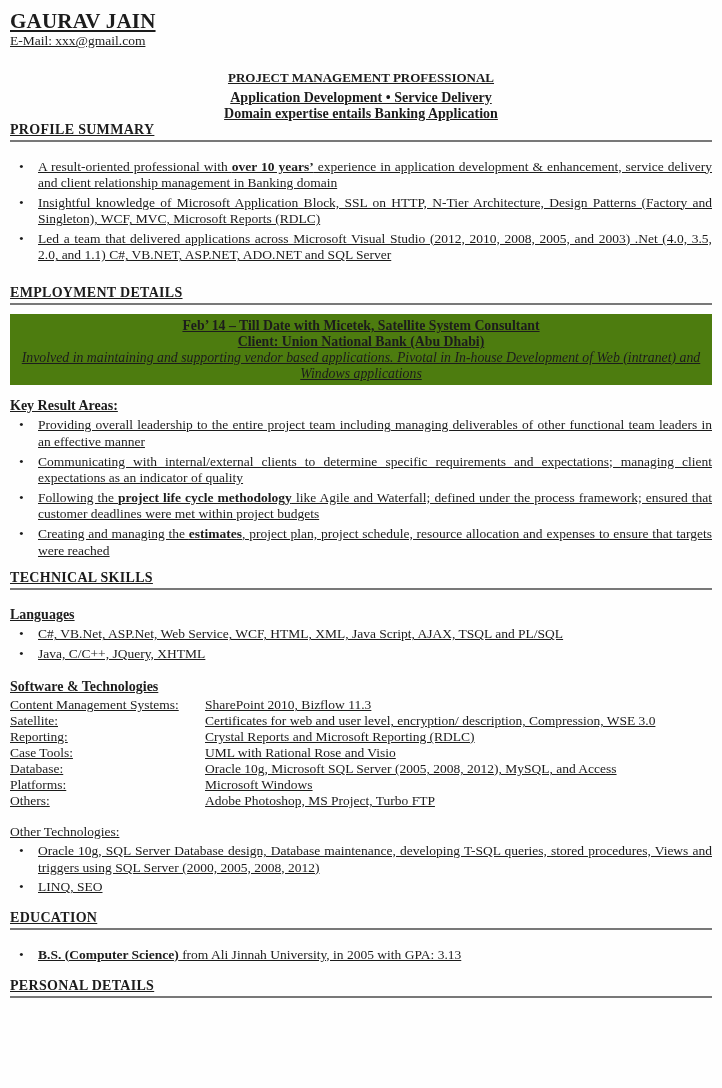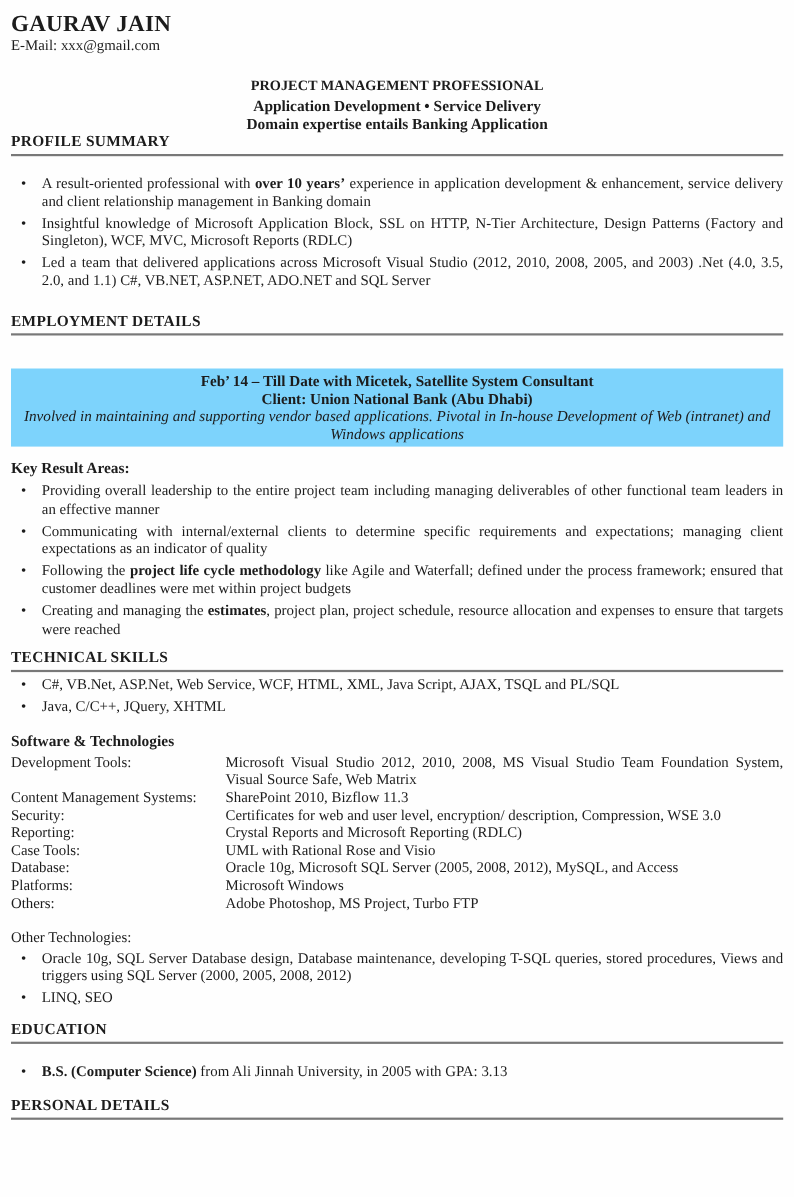--- a/index.html
+++ b/index.html
@@ -5,20 +5,21 @@
   * { margin:0; padding:0; box-sizing:border-box; }
   html,body { background:#ffffff; }
   .page {
     width:722px; height:1088px;
     background:#fefefe;
     color:#1c1c1c;
     font-family:"Liberation Serif","DejaVu Serif",serif;
     font-size:13.5px;
     padding:9px 10px 10px 10px;
     overflow:hidden;
+    text-decoration:underline;
   }
   .b { font-weight:bold; }
 
   
   .person-name { font-size:21px; font-weight:bold; letter-spacing:0.2px; line-height:24px; }
   .contact-line { font-size:13.5px; line-height:15.5px; }
 
   
   .title-block { text-align:center; margin-top:17px; }
   .resume-title { font-size:13px; font-weight:bold; line-height:24px; }
@@ -39,23 +40,23 @@
   ul.bullets { list-style:none; margin-top:17px; }
   ul.bullets.tight { margin-top:3px; }
   ul.bullets li {
     position:relative; padding-left:28px; text-align:justify;
     line-height:16.8px; margin-bottom:2.5px;
   }
   ul.bullets li::before { content:"\2022"; position:absolute; left:9px; }
 
   
   .job-box {
-    background:#7dd3fc; text-align:center;
+    background:#4d7c0f; text-align:center;
     font-size:13.8px; line-height:15.8px;
-    padding:4px 6px; margin-top:30px;
+    padding:4px 6px; margin-top:9px;
   }
   .job-line-bold { font-weight:bold; }
   .job-line-italic { font-style:italic; }
 
   .sub-heading-bold { font-weight:bold; font-size:14px; line-height:16px; }
   .sub-heading-plain { font-size:13.5px; line-height:16px; }
   .mt-keyresult { margin-top:13px; }
   .mt-languages { margin-top:17px; }
   .mt-software  { margin-top:17px; }
   .mt-othertech { margin-top:15px; }
@@ -103,36 +104,33 @@
     <ul class="bullets tight">
         <li><span>Providing overall leadership to the entire project team including managing deliverables of other functional team leaders in an effective manner</span></li>
         <li><span>Communicating with internal/external clients to determine specific requirements and expectations; managing client expectations as an indicator of quality</span></li>
         <li><span>Following the </span><span class="b">project life cycle methodology</span><span> like Agile and Waterfall; defined under the process framework; ensured that customer deadlines were met within project budgets</span></li>
         <li><span>Creating and managing the </span><span class="b">estimates</span><span>, project plan, project schedule, resource allocation and expenses to ensure that targets were reached</span></li>
       </ul>
   </div>
 
   <div>
     <div class="section-heading mt-technical">TECHNICAL SKILLS</div>
+    <div class="sub-heading-bold mt-languages">Languages</div>
     <ul class="bullets tight">
         <li><span>C#, VB.Net, ASP.Net, Web Service, WCF, HTML, XML, Java Script, AJAX, TSQL and PL/SQL</span></li>
         <li><span>Java, C/C++, JQuery, XHTML</span></li>
       </ul>
     <div class="sub-heading-bold mt-software">Software &amp; Technologies</div>
     <div class="kv-table software-table">
         <div class="kv-row">
-          <div class="kv-label">Development Tools:</div>
-          <div class="kv-value">Microsoft Visual Studio 2012, 2010, 2008, MS Visual Studio Team Foundation System, Visual Source Safe, Web Matrix</div>
-        </div>
-        <div class="kv-row">
           <div class="kv-label">Content Management Systems:</div>
           <div class="kv-value">SharePoint 2010, Bizflow 11.3</div>
         </div>
         <div class="kv-row">
-          <div class="kv-label">Security:</div>
+          <div class="kv-label">Satellite:</div>
           <div class="kv-value">Certificates for web and user level, encryption/ description, Compression, WSE 3.0</div>
         </div>
         <div class="kv-row">
           <div class="kv-label">Reporting:</div>
           <div class="kv-value">Crystal Reports and Microsoft Reporting (RDLC)</div>
         </div>
         <div class="kv-row">
           <div class="kv-label">Case Tools:</div>
           <div class="kv-value">UML with Rational Rose and Visio</div>
         </div>

